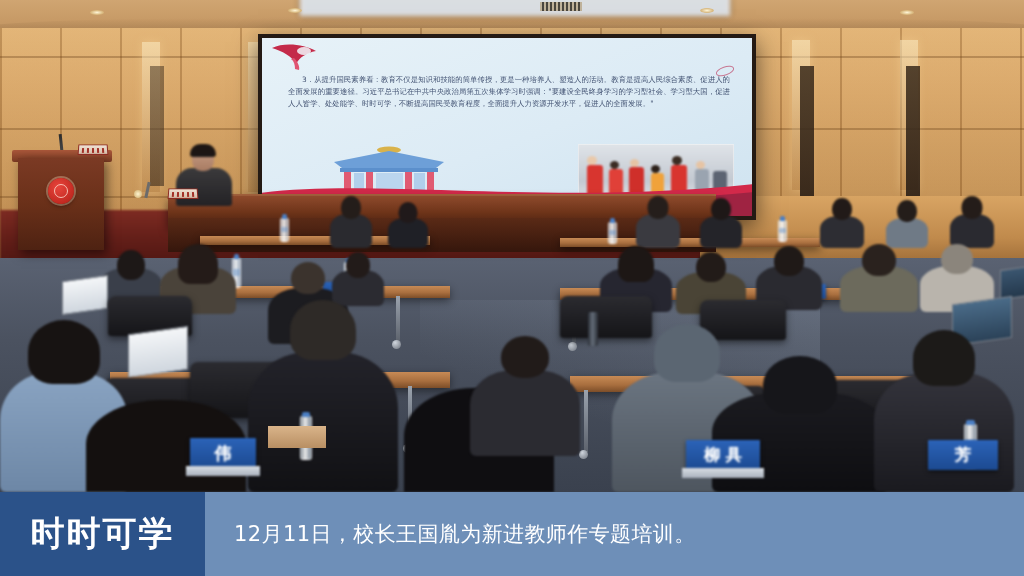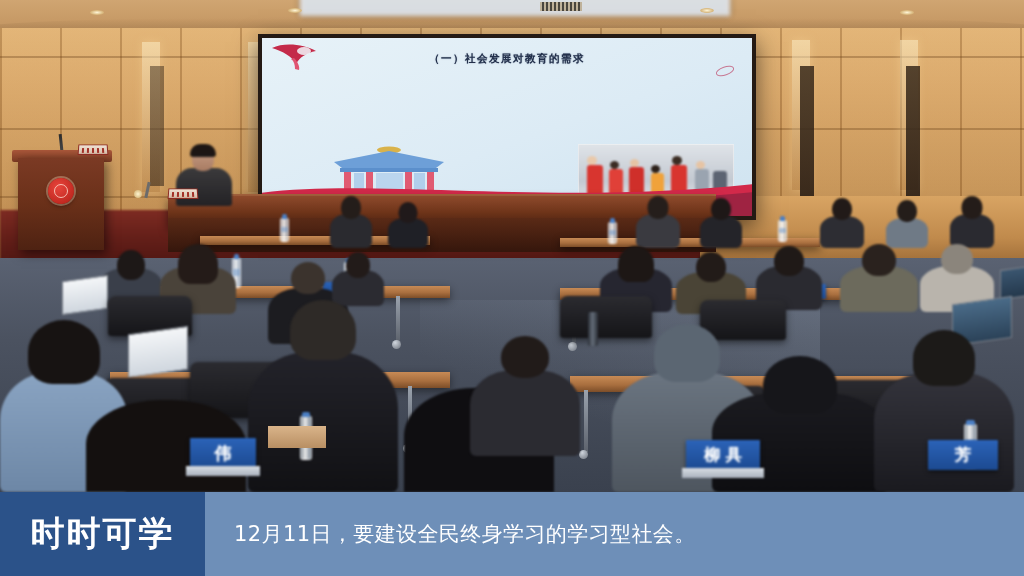--- a/index.html
+++ b/index.html
@@ -216,21 +216,21 @@
             <ellipse cx="34" cy="9" rx="7" ry="4" fill="#f3f6fa" opacity=".85"></ellipse>
           </svg>
         </div>
 
         <div class="slidePenIcon">
           <svg width="22" height="14" viewBox="0 0 22 14">
             <ellipse cx="11" cy="7" rx="9" ry="4" fill="none" stroke="#c05070" stroke-width="1" transform="rotate(-18 11 7)"></ellipse>
           </svg>
         </div>
 
-        <div class="slideTitle">（一）社会发展对教育的需求</div>
+        <div class="slideBody">3．从提升国民素养看：教育不仅是知识和技能的简单传授，更是一种培养人、塑造人的活动。教育是提高人民综合素质、促进人的全面发展的重要途径。习近平总书记在中共中央政治局第五次集体学习时强调："要建设全民终身学习的学习型社会、学习型大国，促进人人皆学、处处能学、时时可学，不断提高国民受教育程度，全面提升人力资源开发水平，促进人的全面发展。"</div>
 
         <div class="slideGate">
           <svg width="130" height="64" viewBox="0 0 130 64">
             <ellipse cx="65" cy="4" rx="12" ry="3.5" fill="#d9b24a"></ellipse>
             <path d="M10 16 L65 5 L120 16 L112 22 L18 22 Z" fill="#6d9fd8"></path>
             <rect x="16" y="22" width="98" height="4" fill="#5b8fcc"></rect>
             <rect x="20" y="26" width="7" height="22" fill="#e05a72"></rect>
             <rect x="42" y="26" width="7" height="22" fill="#e05a72"></rect>
             <rect x="81" y="26" width="7" height="22" fill="#e05a72"></rect>
             <rect x="103" y="26" width="7" height="22" fill="#e05a72"></rect>
@@ -458,17 +458,17 @@
     <div style="position:absolute;left:268px;top:426px;width:58px;height:22px;background:linear-gradient(180deg,#d9b48a,#b88f63);"></div>
 
   </div>
 
   <div class="bannerTopRule"></div>
   <div class="banner">
     <div class="badge" style="background:#2b5289;">
       <span class="badgeText">时时可学</span>
     </div>
     <div class="capWrap" style="background:#6e8fb8;">
-      <span class="capText">12月11日，要建设全民终身学习的学习型社会。</span>
+      <span class="capText">12月11日，校长王国胤为新进教师作专题培训。</span>
     </div>
   </div>
 
 </div>
 
 </body></html>

